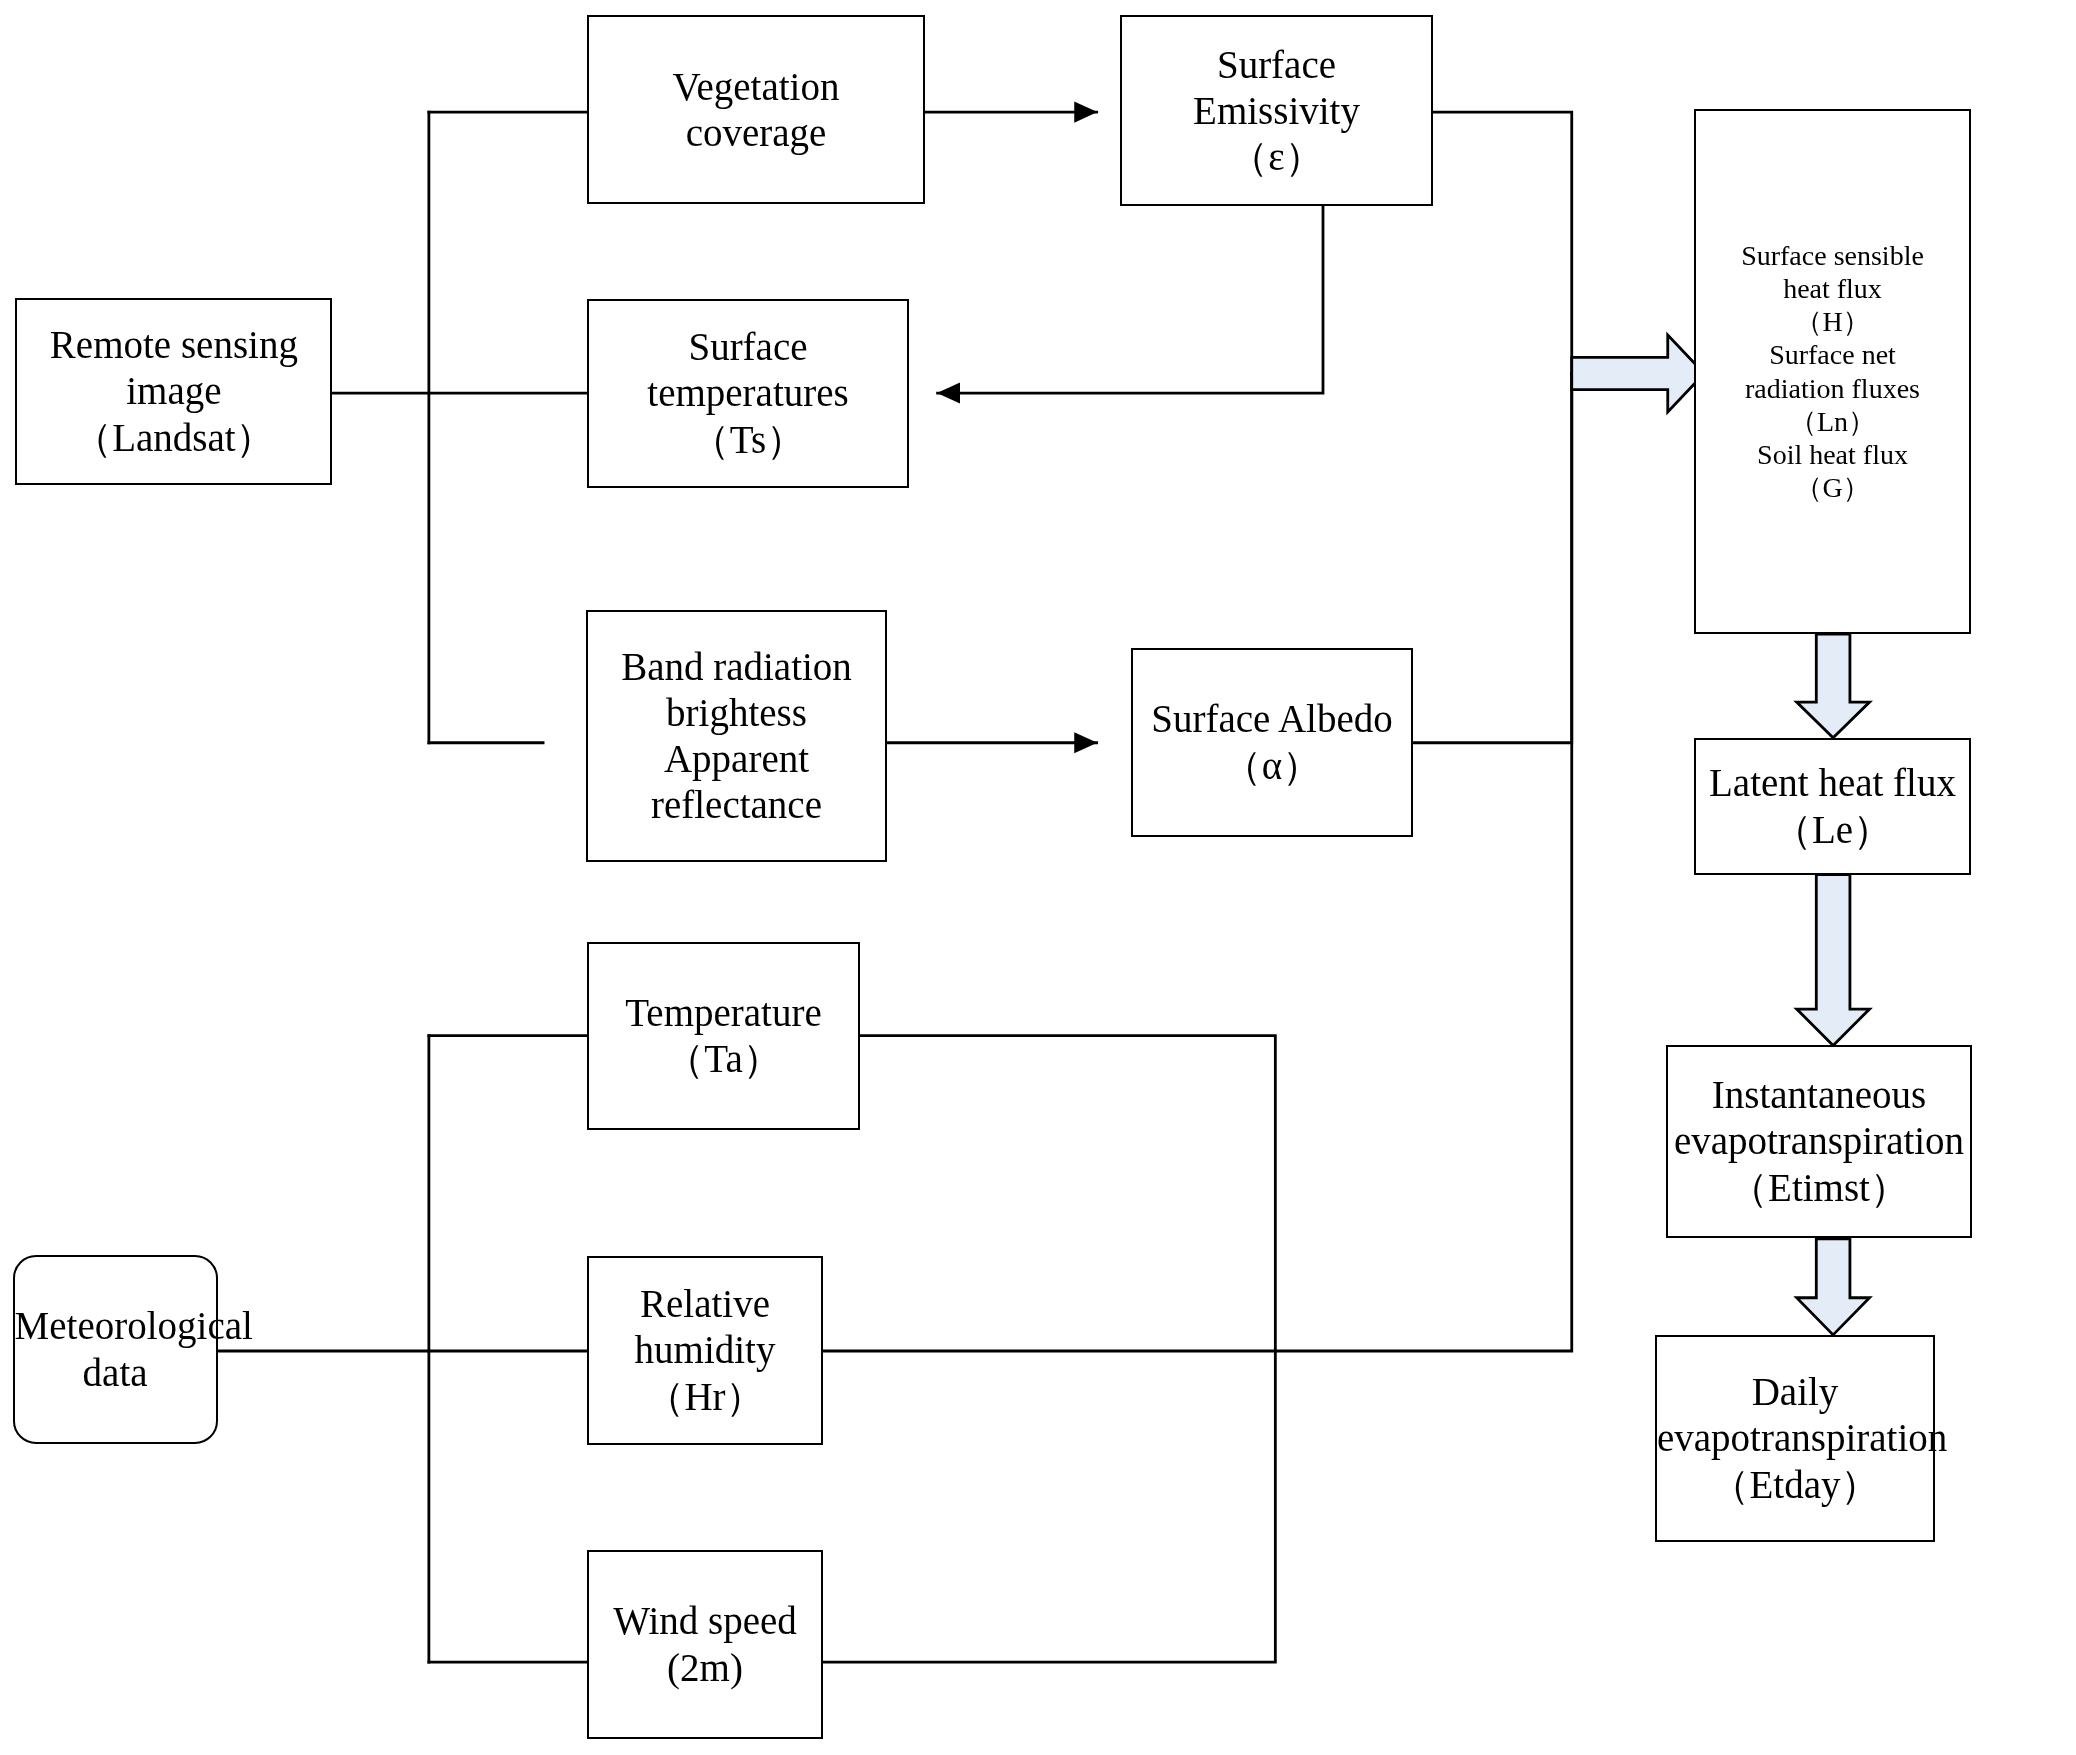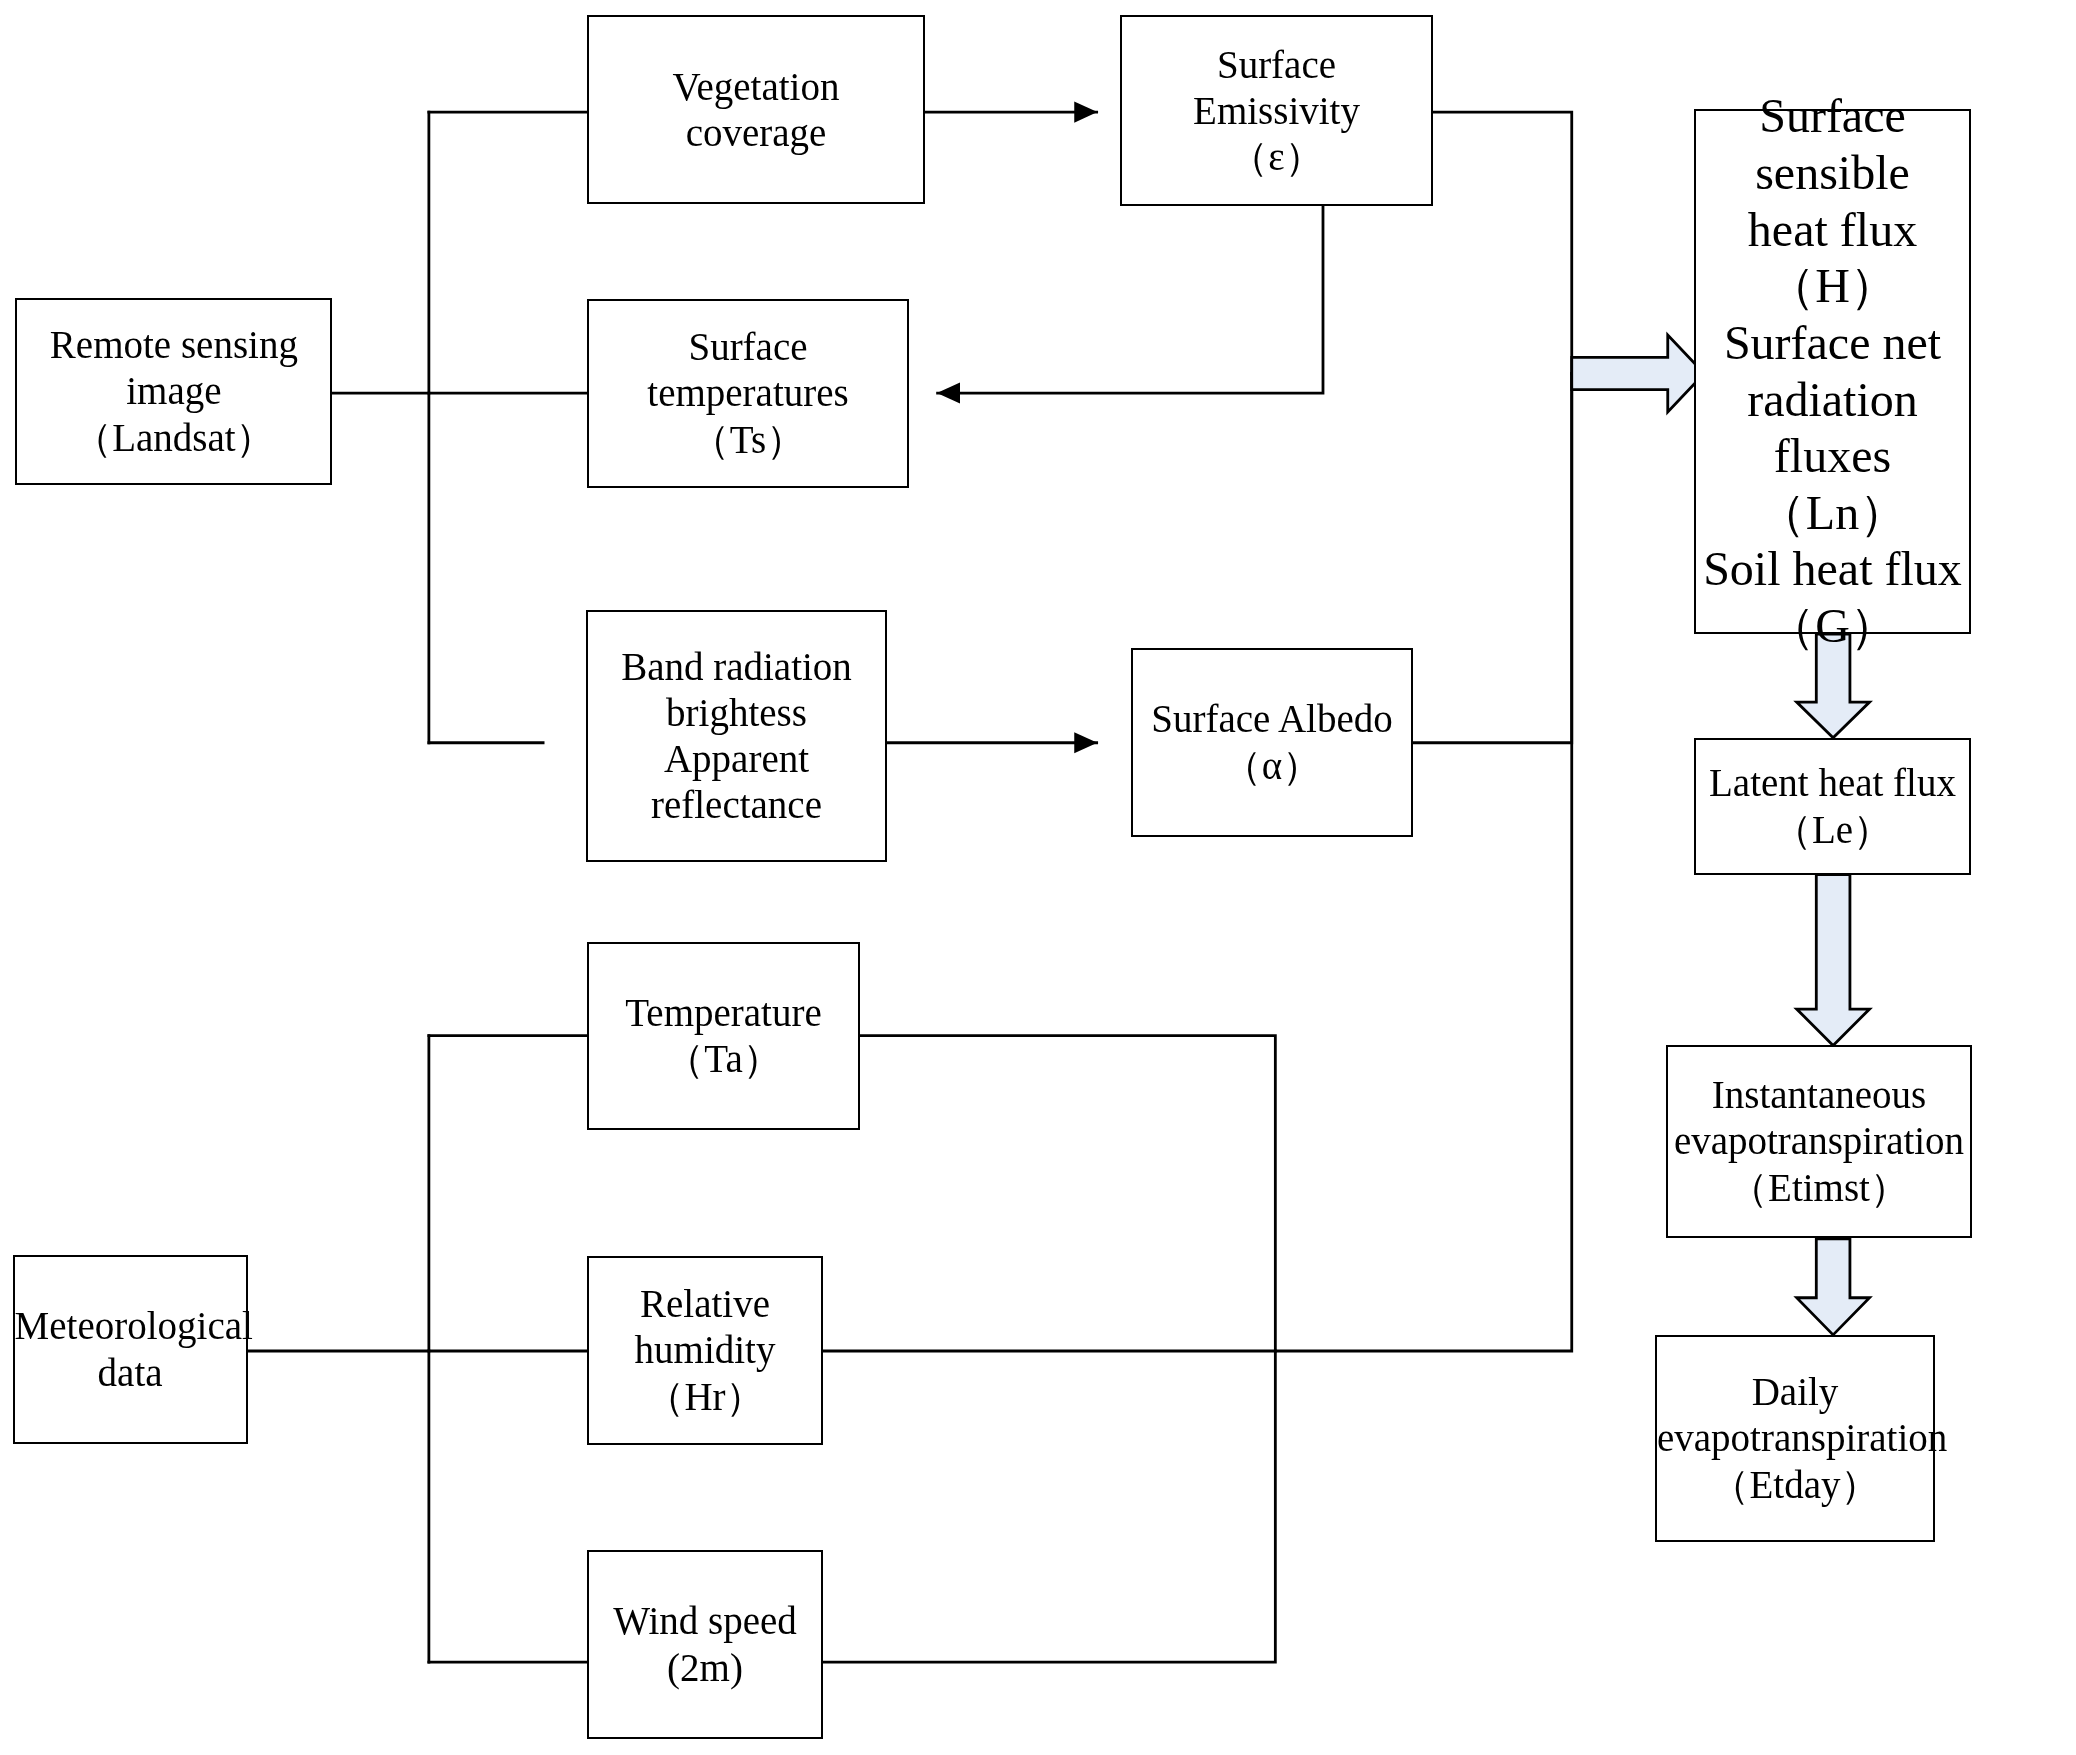--- a/index.html
+++ b/index.html
@@ -36,21 +36,21 @@
     color: #000000;
     font-family: "Liberation Serif", "DejaVu Serif", serif;
   }
   .node .txt {
     display: block;
     width: 100%;
     white-space: pre-line;
     padding: 0 4.2px;
   }
   .fs-mid   { font-size: 39px; }
-  .fs-small { font-size: 48px; }
+  .fs-small { font-size: 28px; }
 </style>
 </head>
 <body>
 
 <div id="stage">
 
   <svg class="layer" viewBox="0 0 2964 2506" xmlns="http://www.w3.org/2000/svg">
     <defs>
       <marker id="tri-right" markerWidth="34" markerHeight="34" refX="32" refY="17" orient="auto" markerUnits="userSpaceOnUse">
         <path d="M0,2 L33,17 L0,32 Z" fill="#000000"></path>
@@ -166,21 +166,21 @@
 evapotranspiration
 （Etimst）</span>
   </div>
 
   <div class="node fs-mid" style="left:1655px; top:1335px; width:280px; height:207px;">
     <span class="txt">Daily
 evapotranspiration
 （Etday）</span>
   </div>
 
-  <div class="node fs-mid" style="left:12.6px; top:1255px; width:235px; height:189px;">
+  <div class="node fs-mid" style="left:12.6px; top:1255px; width:205px; height:189px;border-radius:23px;">
     <span class="txt">Meteorological
 data</span>
   </div>
 
   <div class="node fs-mid" style="left:587px; top:942px; width:273px; height:188px;">
     <span class="txt">Temperature
 （Ta）</span>
   </div>
 
   <div class="node fs-mid" style="left:587px; top:1256px; width:236px; height:189px;justify-content:flex-end;">

